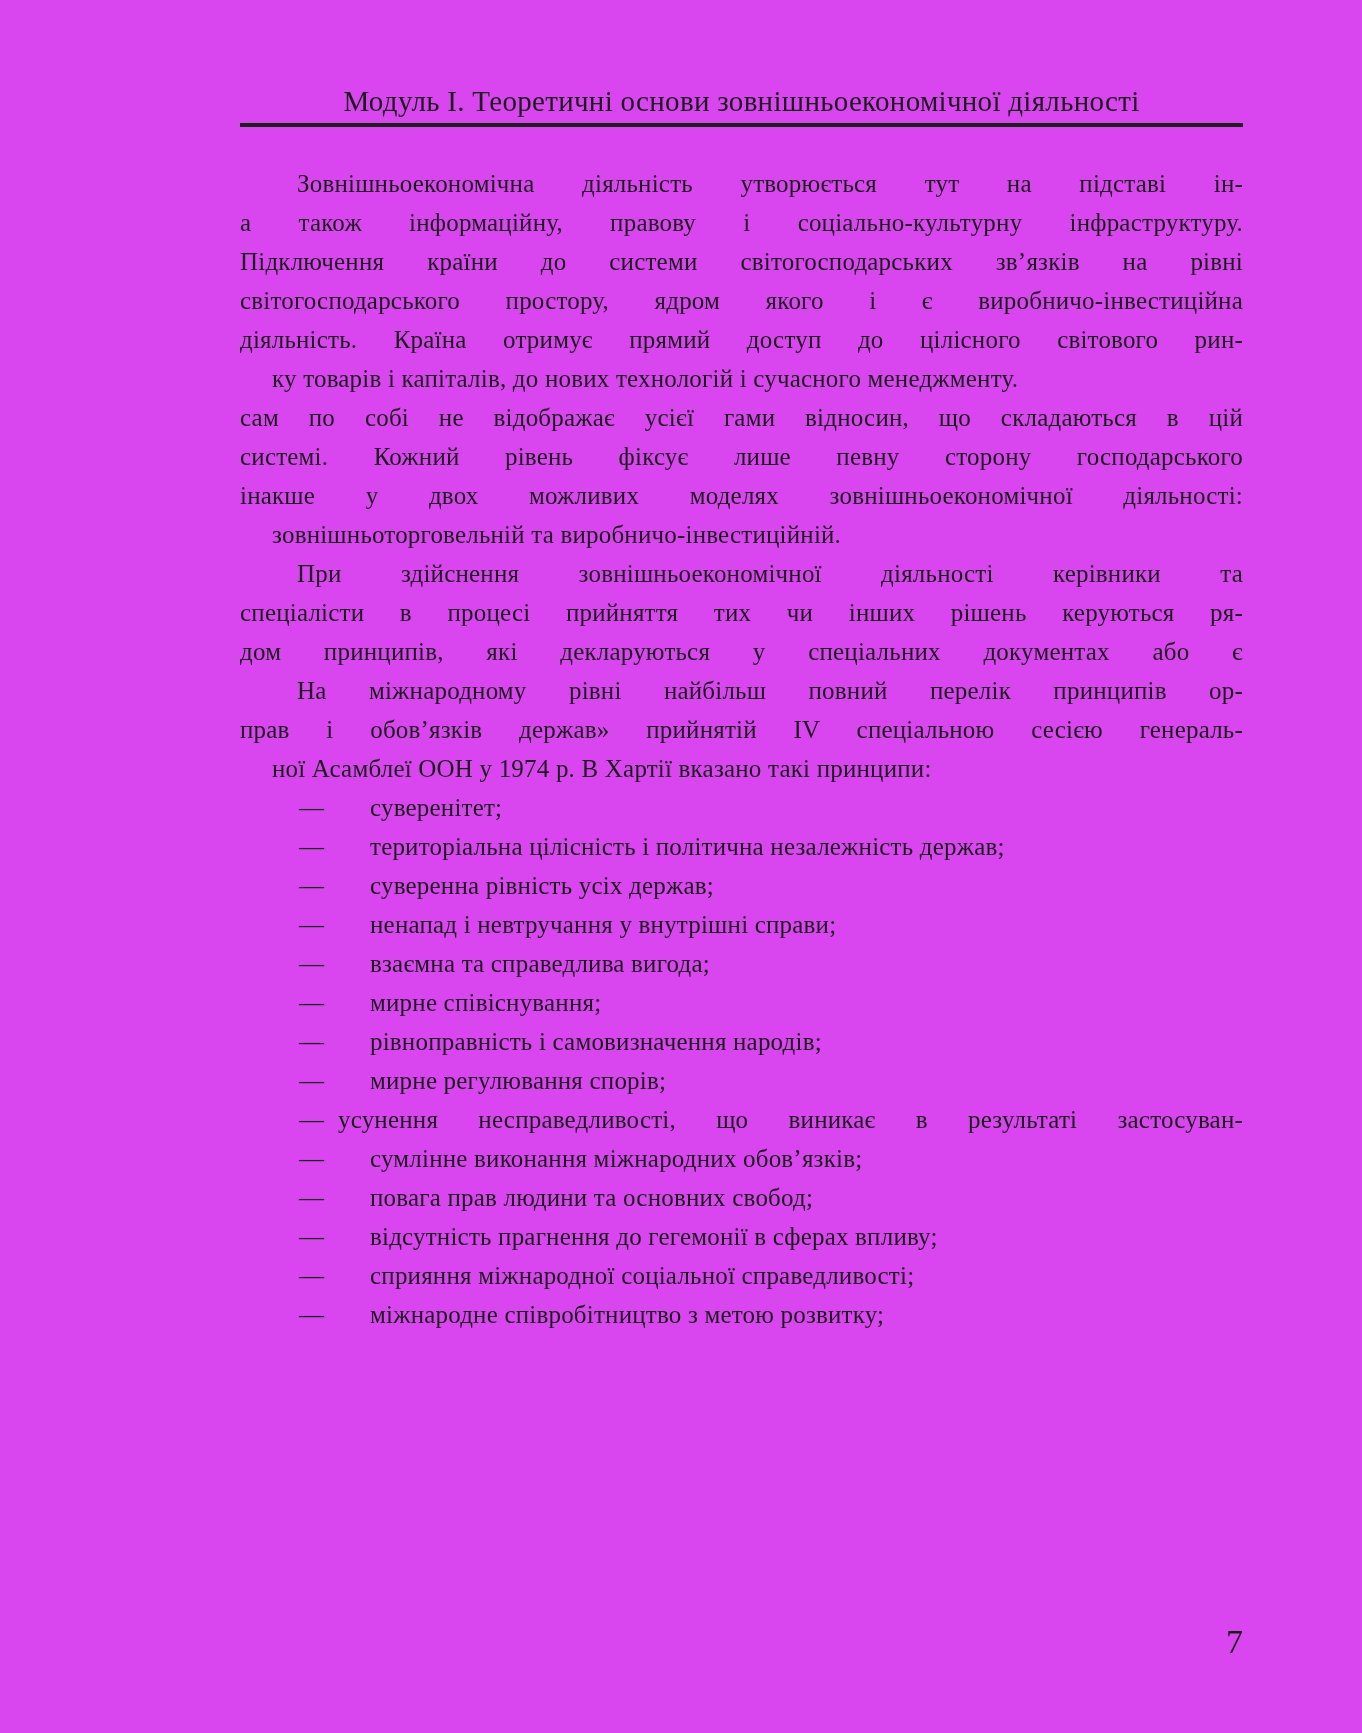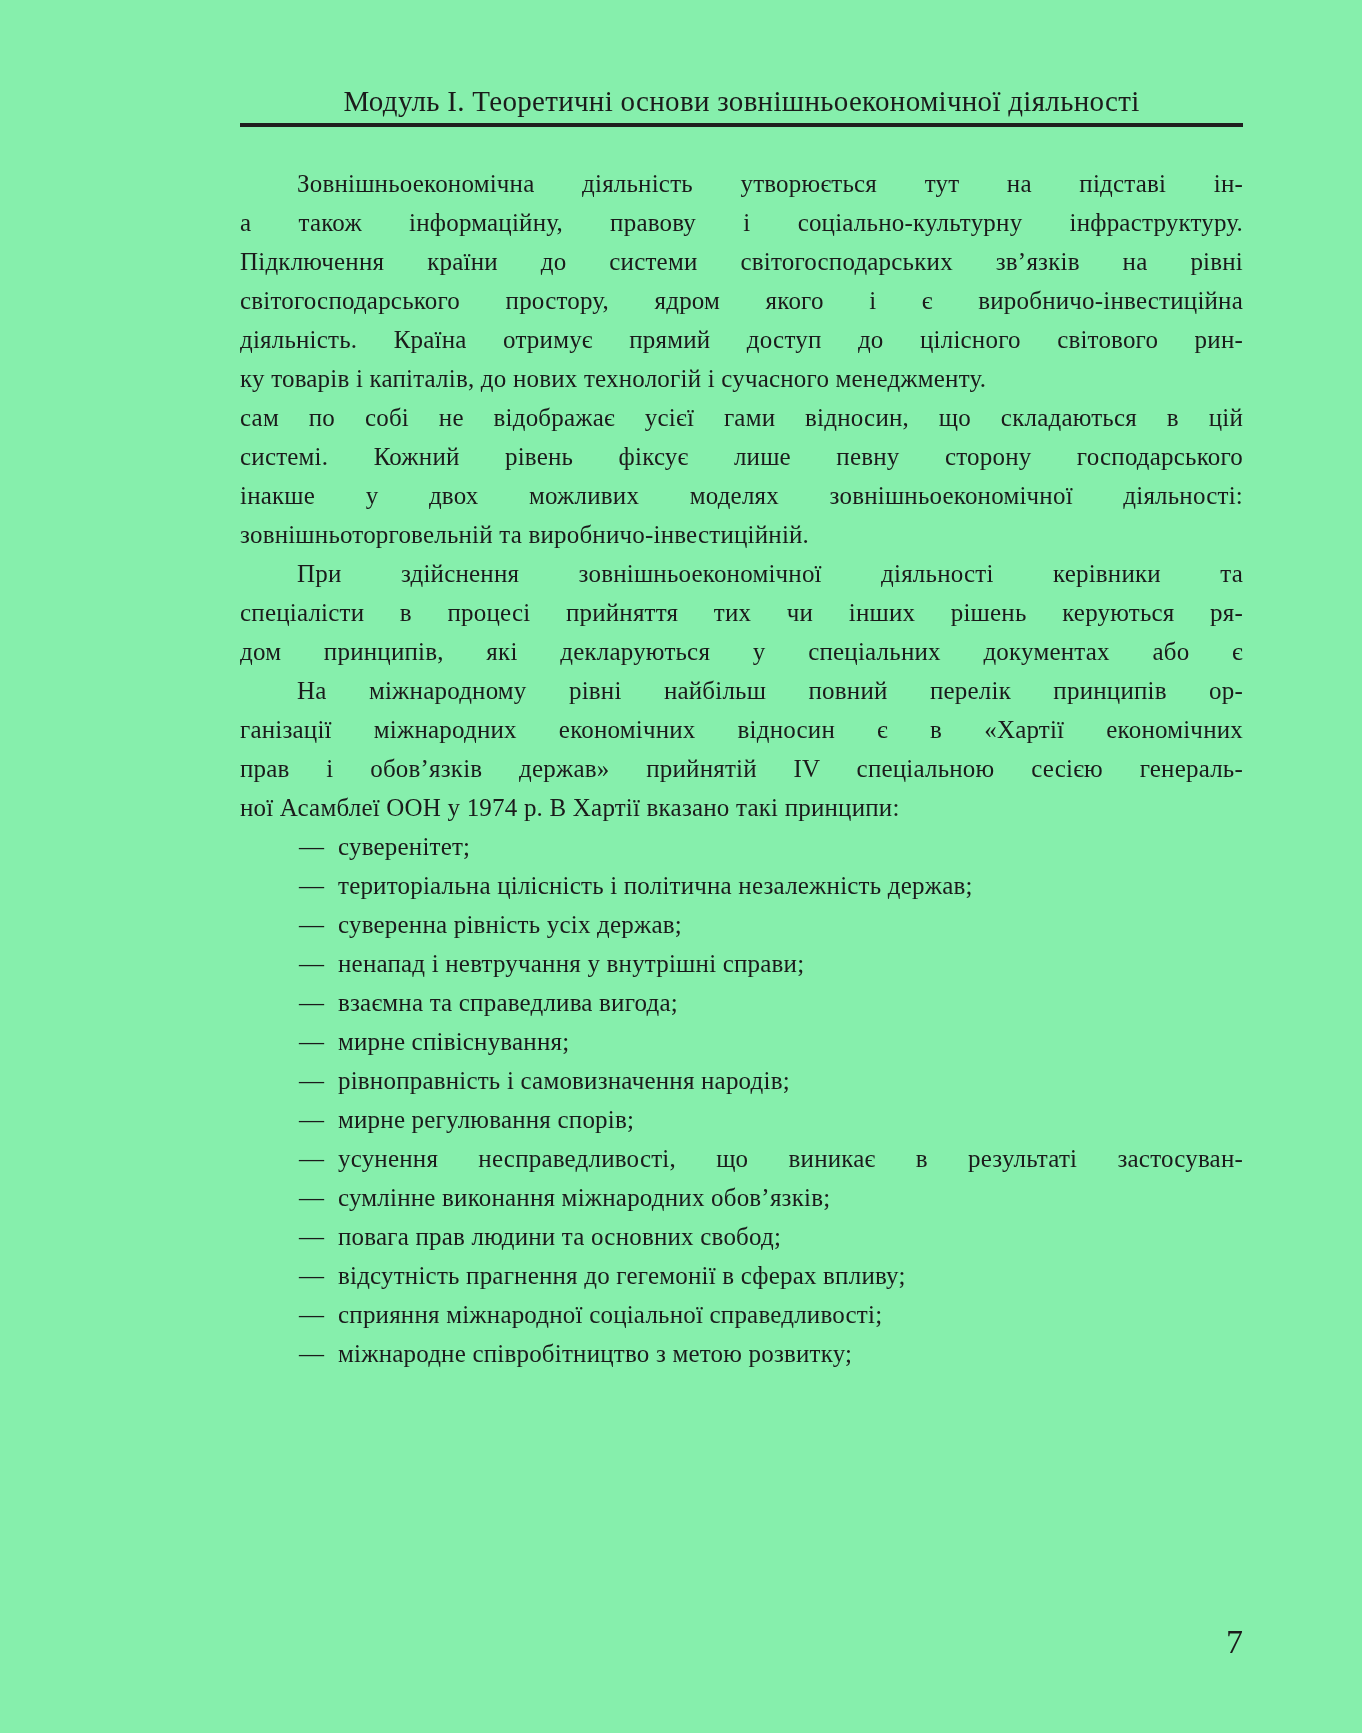--- a/index.html
+++ b/index.html
@@ -10,21 +10,21 @@
     width: 1362px;
     height: 1733px;
     background: #ffffff;
     font-family: "Liberation Serif", serif;
     color: #1b1b1b;
   }
   .page {
     position: relative;
     width: 1362px;
     height: 1733px;
-    background: #86efac;
+    background: #d946ef;
     overflow: hidden;
   }
   .content {
     position: absolute;
     left: 240px;
     top: 84px;
     width: 1003px;
   }
   .header-title {
     text-align: center;
@@ -46,20 +46,21 @@
   }
   .para { margin: 0; }
   .para .line { min-height: 39px; }
   .jl {
     text-align: justify;
     text-align-last: justify;
   }
   .ll {
     text-align: left;
     text-align-last: left;
+    margin-left: 32px;
   }
   .first-line {
     text-indent: 57px;
   }
   .list { margin: 0; }
   .list-item {
     display: flex;
     align-items: flex-start;
   }
   .list-item .dash {
@@ -110,21 +111,20 @@
       </div>
 
       <div class="para">
         <div class="line jl first-line">При здійснення зовнішньоекономічної діяльності керівники та</div>
         <div class="line jl">спеціалісти в процесі прийняття тих чи інших рішень керуються ря-</div>
         <div class="line jl">дом принципів, які декларуються у спеціальних документах або є</div>
       </div>
 
       <div class="para">
         <div class="line jl first-line">На міжнародному рівні найбільш повний перелік принципів ор-</div>
-        <div class="line jl">ганізації міжнародних економічних відносин є в «Хартії економічних</div>
         <div class="line jl">прав і обов’язків держав» прийнятій IV спеціальною сесією генераль-</div>
         <div class="line ll">ної Асамблеї ООН у 1974 р. В Хартії вказано такі принципи:</div>
       </div>
 
       <div class="list">
 
         <div class="list-item">
           <span class="dash">—</span>
           <div class="item-text">
             <div class="line ll">суверенітет;</div>

